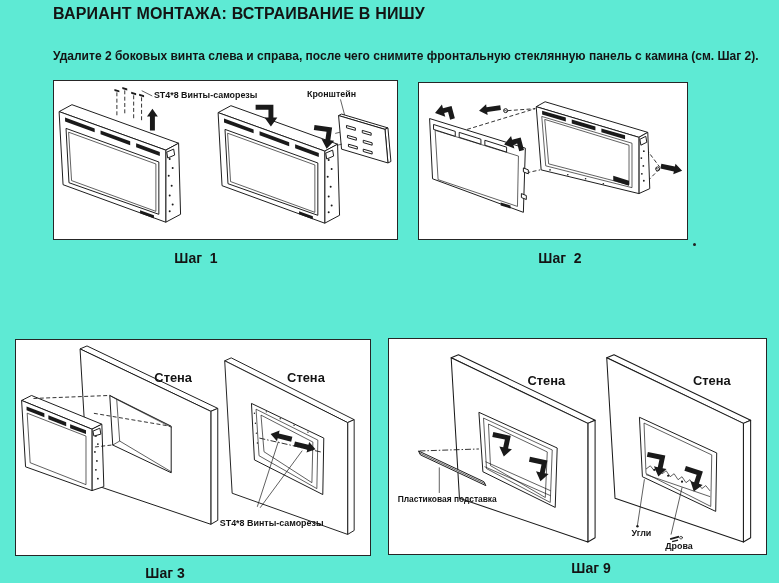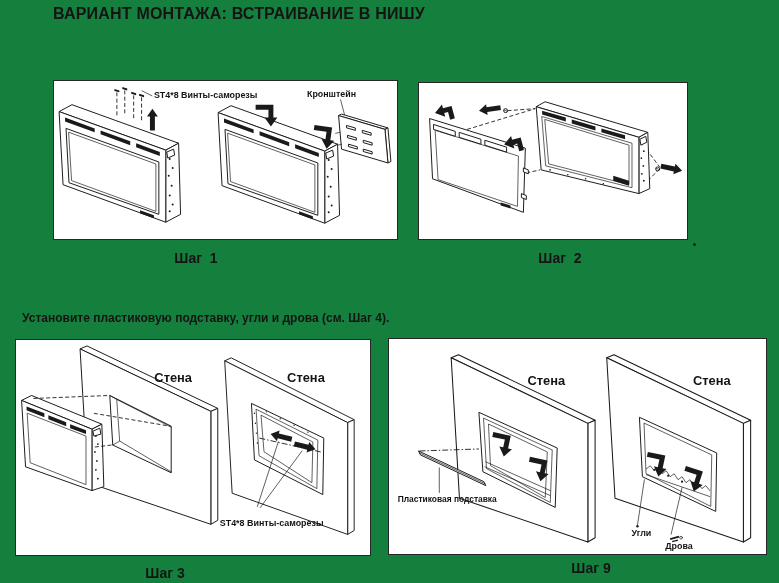--- a/index.html
+++ b/index.html
@@ -1,16 +1,16 @@
 <!DOCTYPE html>
 <html><head>
 <meta charset="utf-8">
 <style>
   html,body{margin:0;padding:0;background:#fff;}
-  .page{position:relative;width:779px;height:583px;background:#15803d;overflow:hidden;
+  .page{position:relative;width:779px;height:583px;background:#5eead4;overflow:hidden;
         font-family:"Liberation Sans",sans-serif;color:#141414;}
   .t{position:absolute;white-space:pre;font-weight:bold;color:#141414;}
   .title{font-size:16px;letter-spacing:.2px;}
   .para{font-size:12px;}
   .figbox{position:absolute;border:1.5px solid #262626;background:#fff;box-sizing:border-box;}
   .figbox svg{display:block;width:100%;height:100%;}
   .cap{font-size:14px;transform:translateX(-50%);}
   .stray{position:absolute;width:3px;height:3px;background:#222;border-radius:50%;}
   
   .ln{fill:none;stroke:#1a1a1a;stroke-width:1;stroke-linejoin:round;stroke-linecap:round;}
@@ -99,20 +99,21 @@
       <path id="arr-up" class="dk" d="M3,22 V8 H0 L5.5,0 L11,8 H8 V22 Z"></path>
 
       <g id="screw">
         <polygon class="dk" points="0,0 5,1.5 5,3.5 0,2"></polygon>
         <path class="dsh thn" d="M2.5,3.5 V28"></path>
       </g>
     </defs>
   </svg>
 
   <div class="t title" style="left:53px;top:5px">ВАРИАНТ МОНТАЖА: ВСТРАИВАНИЕ В НИШУ</div>
+  <div class="t para" style="left:53px;top:49px">Удалите 2 боковых винта слева и справа, после чего снимите фронтальную стеклянную панель с камина (см. Шаг 2).</div>
 
   <div class="figbox" style="left:53px;top:80px;width:345px;height:160px">
     <svg viewBox="0 0 345 160">
       <g>
         <use href="#fp-unit" transform="translate(4,31)"></use>
       </g>
       <g>
         <use href="#screw" transform="translate(60,8)"></use>
         <use href="#screw" transform="translate(68,6)"></use>
         <use href="#screw" transform="translate(77,11)"></use>
@@ -166,21 +167,20 @@
         <circle class="wh thn" cx="241" cy="87" r="2"></circle>
           <line class="ln thn" x1="239.5" y1="86.4" x2="242.5" y2="87.6"></line>
       </g>
     </svg>
   </div>
 
   <div class="t cap" style="left:196px;top:250px">Шаг  1</div>
   <div class="t cap" style="left:560px;top:250px">Шаг  2</div>
   <div class="stray" style="left:693px;top:243px"></div>
 
-  <div class="t para" style="left:22px;top:311px">Установите пластиковую подставку, угли и дрова (см. Шаг 4).</div>
 
   <div class="figbox" style="left:15px;top:339px;width:356px;height:217px">
     <svg viewBox="0 0 356 217">
       <g>
         <use href="#wall" transform="translate(64,9)"></use>
         <polygon class="wh thn" points="94,56 156,87 156,134 97,106"></polygon>
         <path class="ln thn" d="M94,56 L101,60 L104,102 L97,106 M101,60 L156,88 M104,102 L156,133"></path>
       </g>
       <text class="wallt" text-anchor="middle" x="158" y="42">Стена</text>
 

